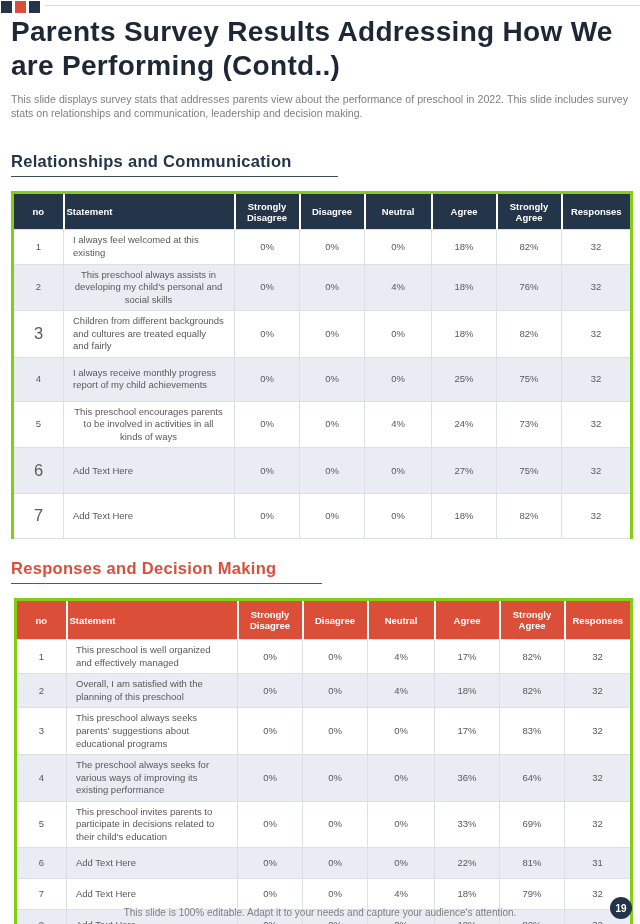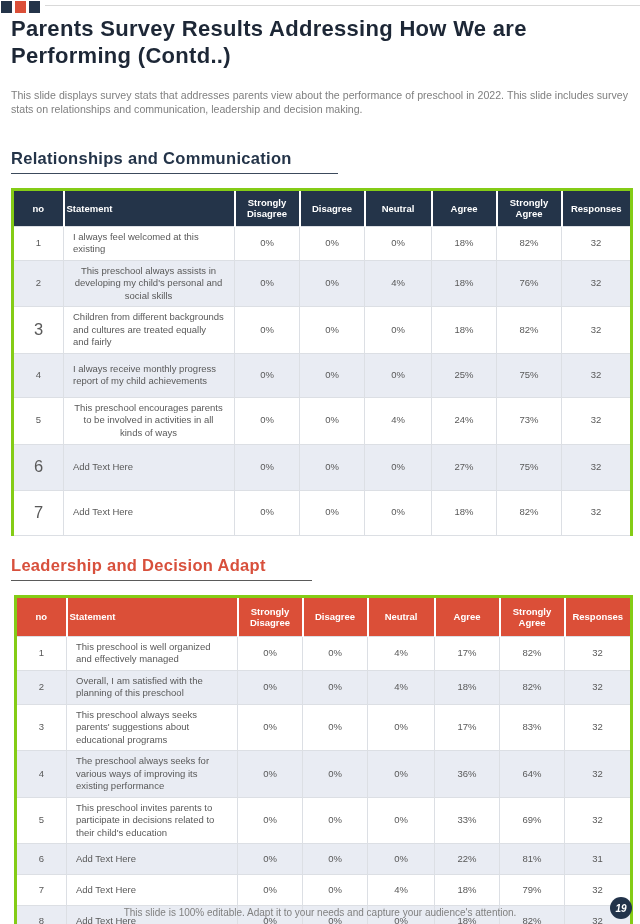--- a/index.html
+++ b/index.html
@@ -15,28 +15,28 @@
   
   .decor-square { position: absolute; top: 1px; width: 11px; height: 12px; }
   .sq1 { left: 1px;  background: #243449; }
   .sq2 { left: 15px; background: #DB4F38; }
   .sq3 { left: 29px; background: #243449; }
   .top-line { position: absolute; top: 5px; left: 45px; right: 0; height: 1px; background: #d9d9d9; }
 
   
   .title {
     margin: 15px 14px 0 11px;
-    font-size: 22px;
+    font-size: 28px;
     font-weight: bold;
     color: #1d2736;
     line-height: 1.23;
     letter-spacing: 0.3px;
   }
   .subtitle {
-    margin: 19px 12px 0 11px;
+    margin: 8px 12px 0 11px;
     font-size: 10.6px;
     color: #7f7f7f;
     line-height: 1.35;
     text-align: justify;
   }
 
   
   .section-heading {
     display: inline-block;
     font-size: 16.5px;
@@ -122,21 +122,20 @@
     width: 22px;
     height: 22px;
     border-radius: 50%;
     background: #22334A;
     color: #ffffff;
     font-size: 10px;
     font-weight: bold;
     display: flex;
     align-items: center;
     justify-content: center;
-    font-style: italic;
   }
 </style>
 </head>
 <body>
 
 
 
 
 <div class="decor-square sq1"></div>
 <div class="decor-square sq2"></div>
@@ -241,21 +240,21 @@
         <td class="cell-val">0%</td>
         <td class="cell-val">0%</td>
         <td class="cell-val">18%</td>
         <td class="cell-val">82%</td>
         <td class="cell-val">32</td>
       </tr>
     </tbody>
 </table>
 
 
-<h2 class="section-heading heading-orange">Leadership and Decision Adapt</h2>
+<h2 class="section-heading heading-orange">Responses and Decision Making</h2>
 
 <table class="survey-table t2">
   <colgroup>
     <col style="width:51px">
       <col style="width:171px">
       <col style="width:65px">
       <col style="width:65px">
     <col style="width:67px">
       <col style="width:65px">
       <col style="width:65px">

